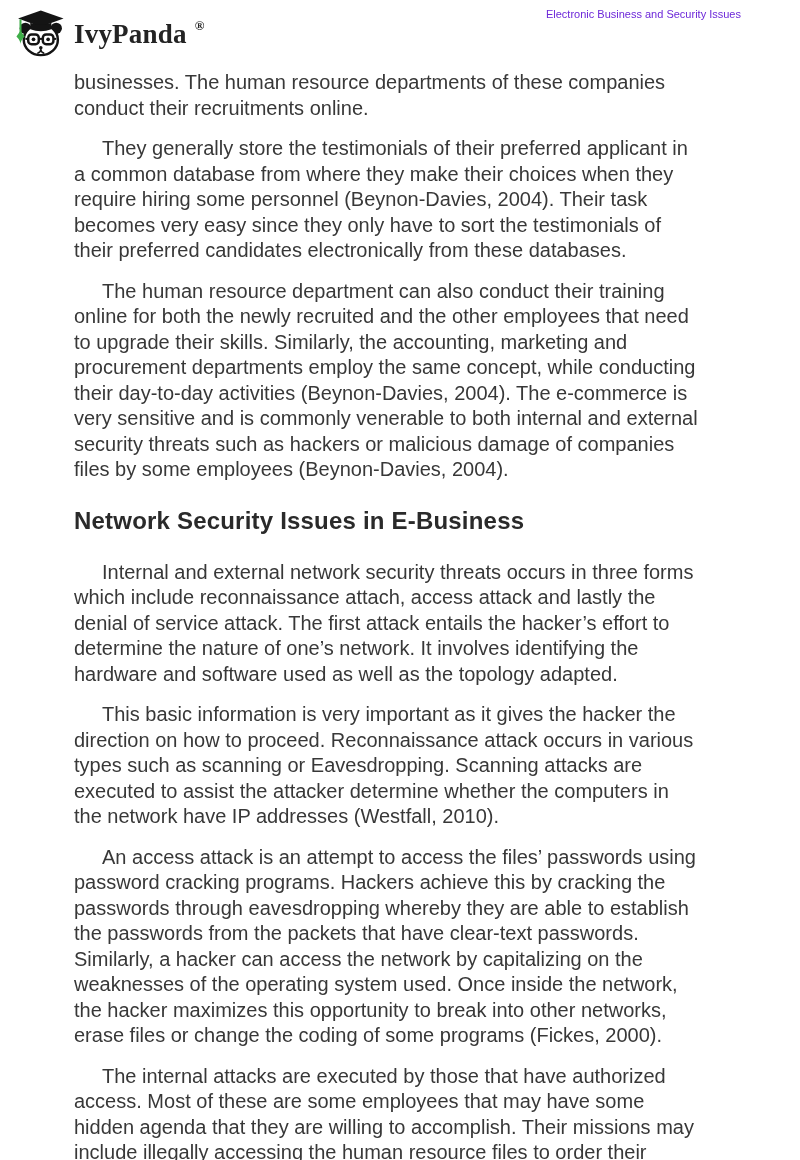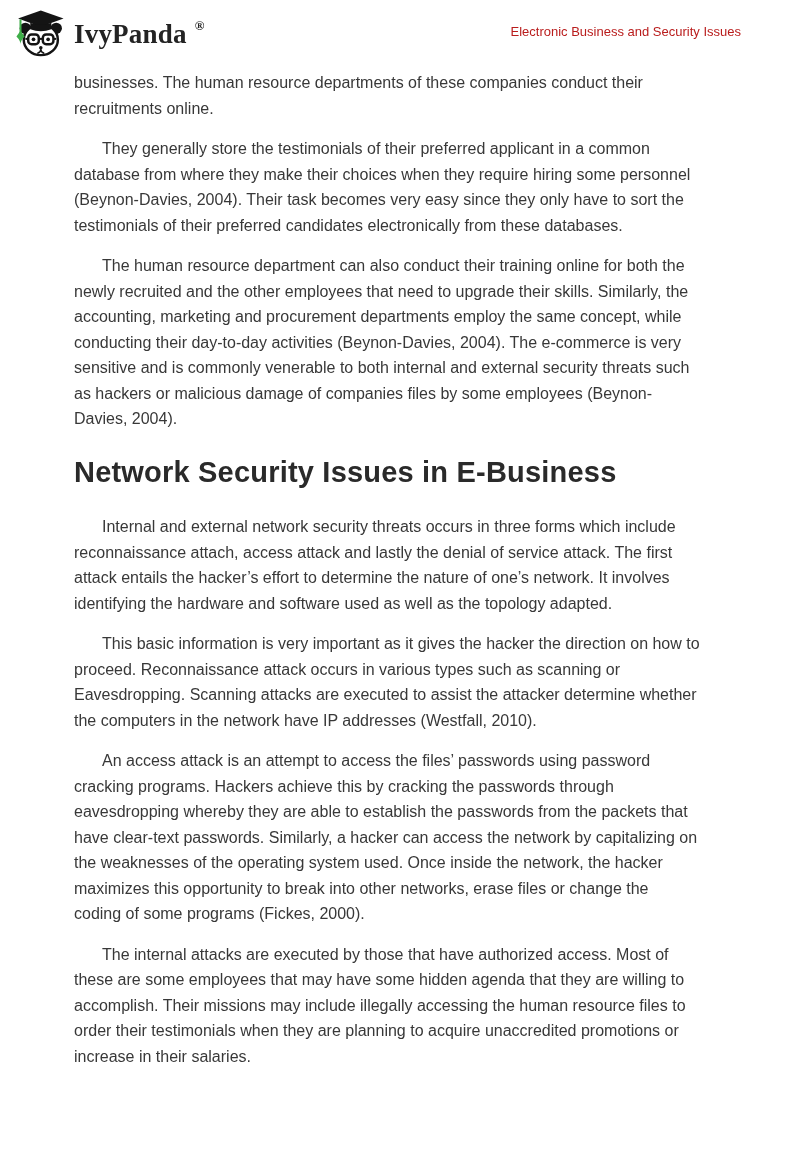--- a/index.html
+++ b/index.html
@@ -39,39 +39,39 @@
     font-family: "Liberation Serif", serif;
     font-weight: 700;
     font-size: 13px;
     color: #232323;
     vertical-align: super;
     line-height: 1;
     position: relative;
     top: -9px;
   }
   .running-title {
-    font-size: 13px;
-    color: #b91c1c;
-    margin-top: 16px;
+    font-size: 11px;
+    color: #6d28d9;
+    margin-top: 0;
   }
   
   .document-body {
     margin: 0 74px;
     padding-top: 12px;
   }
   .document-body p {
-    font-size: 16px;
+    font-size: 20px;
     line-height: 25.5px;
     margin: 0 0 15px 0;
     text-indent: 28px;
     color: #383838;
   }
   .document-body p.noindent { text-indent: 0; }
   .document-body h1 {
-    font-size: 29px;
+    font-size: 24px;
     font-weight: 700;
     color: #2a2a2a;
     margin: 25px 0 26px 0;
     line-height: 1.1;
     letter-spacing: 0.2px;
   }
   
   .page-footer {
     position: absolute;
     right: 33px;

